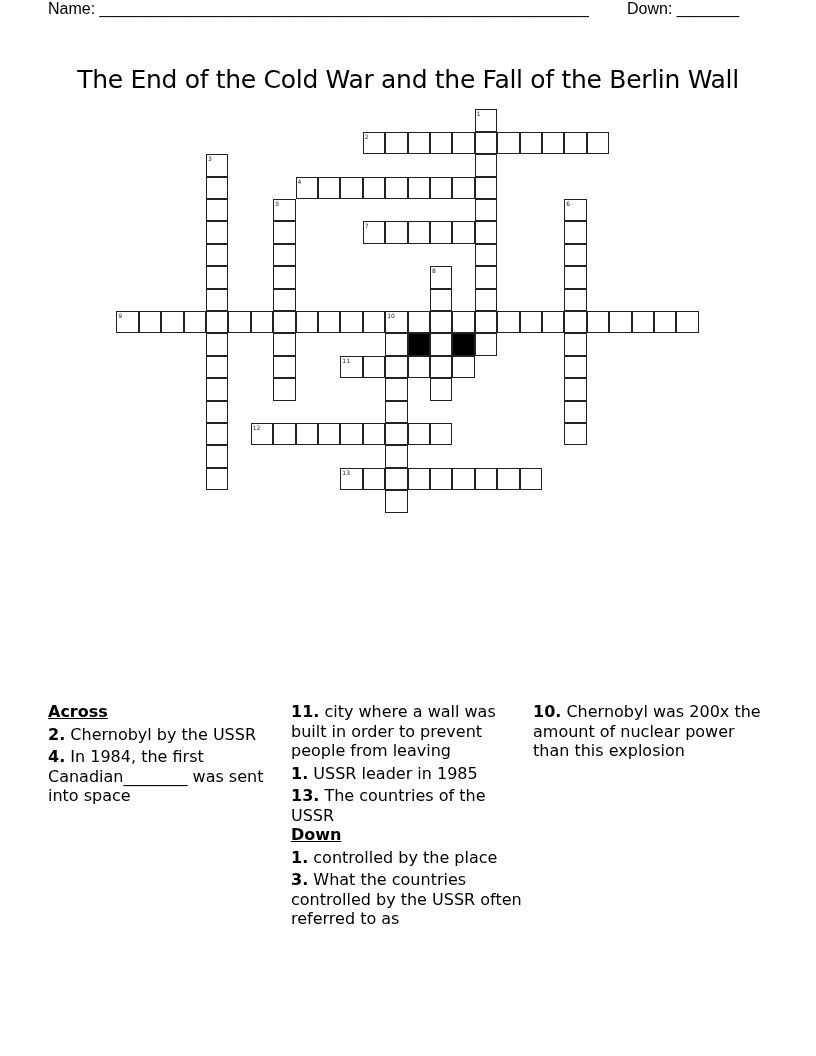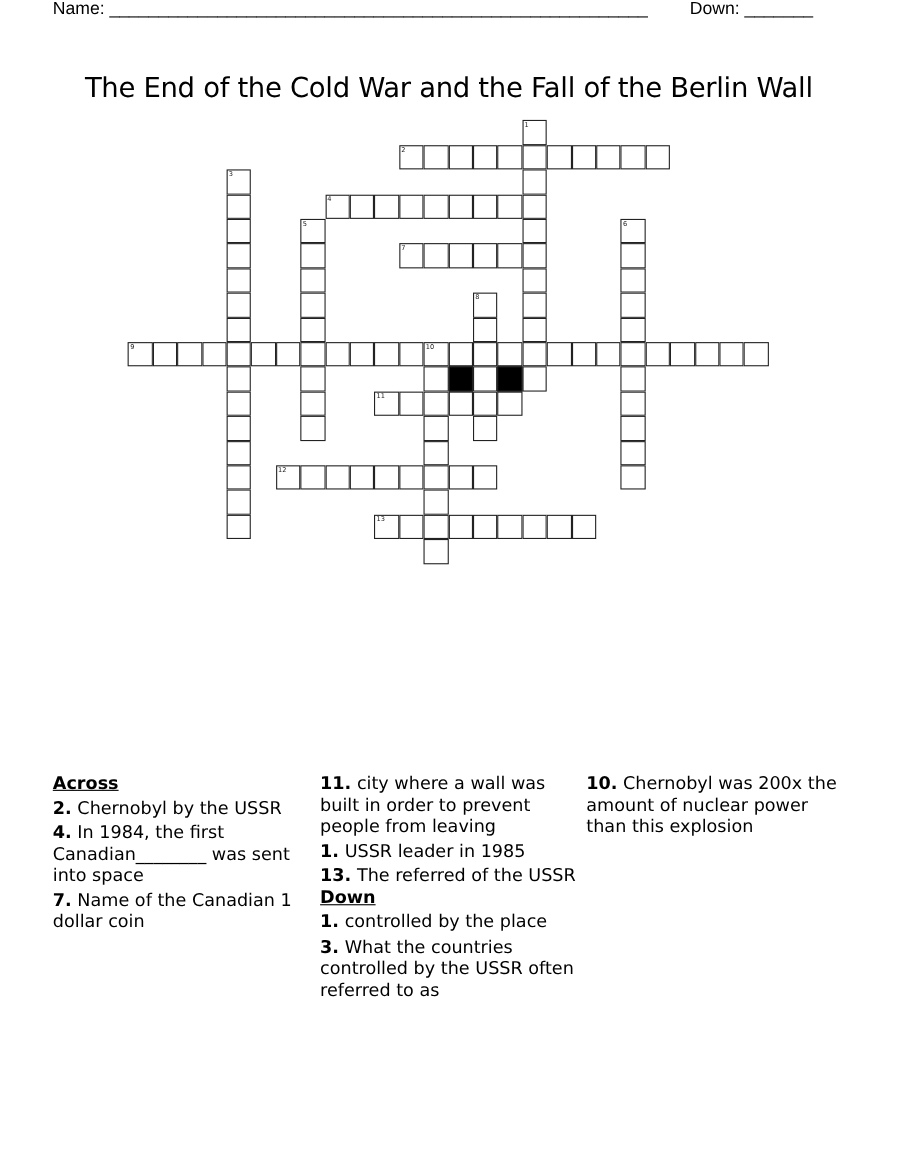--- a/index.html
+++ b/index.html
@@ -179,27 +179,26 @@
     <div class="cell" style="left: 380.8px; top: 358.4px;"></div>
     <div class="cell" style="left: 403.2px; top: 358.4px;"></div>
     <div class="cell black" style="left: 291.2px; top: 224px;"></div>
     <div class="cell black" style="left: 336px; top: 224px;"></div>
   </div>
 
 <div class="clues col1">
   <div class="heading">Across</div>
   <div class="clue"><b>2.</b> <span>Chernobyl by the USSR</span></div>
   <div class="clue"><b>4.</b> <span>In 1984, the first Canadian________ was sent into space</span></div>
-  <div class="clue"><b>7.</b> <span>Name of the Canadian 1 dollar coin</span></div>
 </div>
 
 <div class="clues col2">
   <div class="clue"><b>11.</b> <span>city where a wall was built in order to prevent people from leaving</span></div>
   <div class="clue"><b>1.</b> <span>USSR leader in 1985</span></div>
-  <div class="clue" style="margin-bottom:0"><b>13.</b> <span>The referred of the USSR</span></div>
+  <div class="clue" style="margin-bottom:0"><b>13.</b> <span>The countries of the USSR</span></div>
   <div class="heading">Down</div>
   <div class="clue"><b>1.</b> <span>controlled by the place</span></div>
   <div class="clue"><b>3.</b> <span>What the countries controlled by the USSR often referred to as</span></div>
 </div>
 
 <div class="clues col3">
   <div class="clue"><b>10.</b> <span>Chernobyl was 200x the amount of nuclear power than this explosion</span></div>
 </div>
 
 </body></html>

